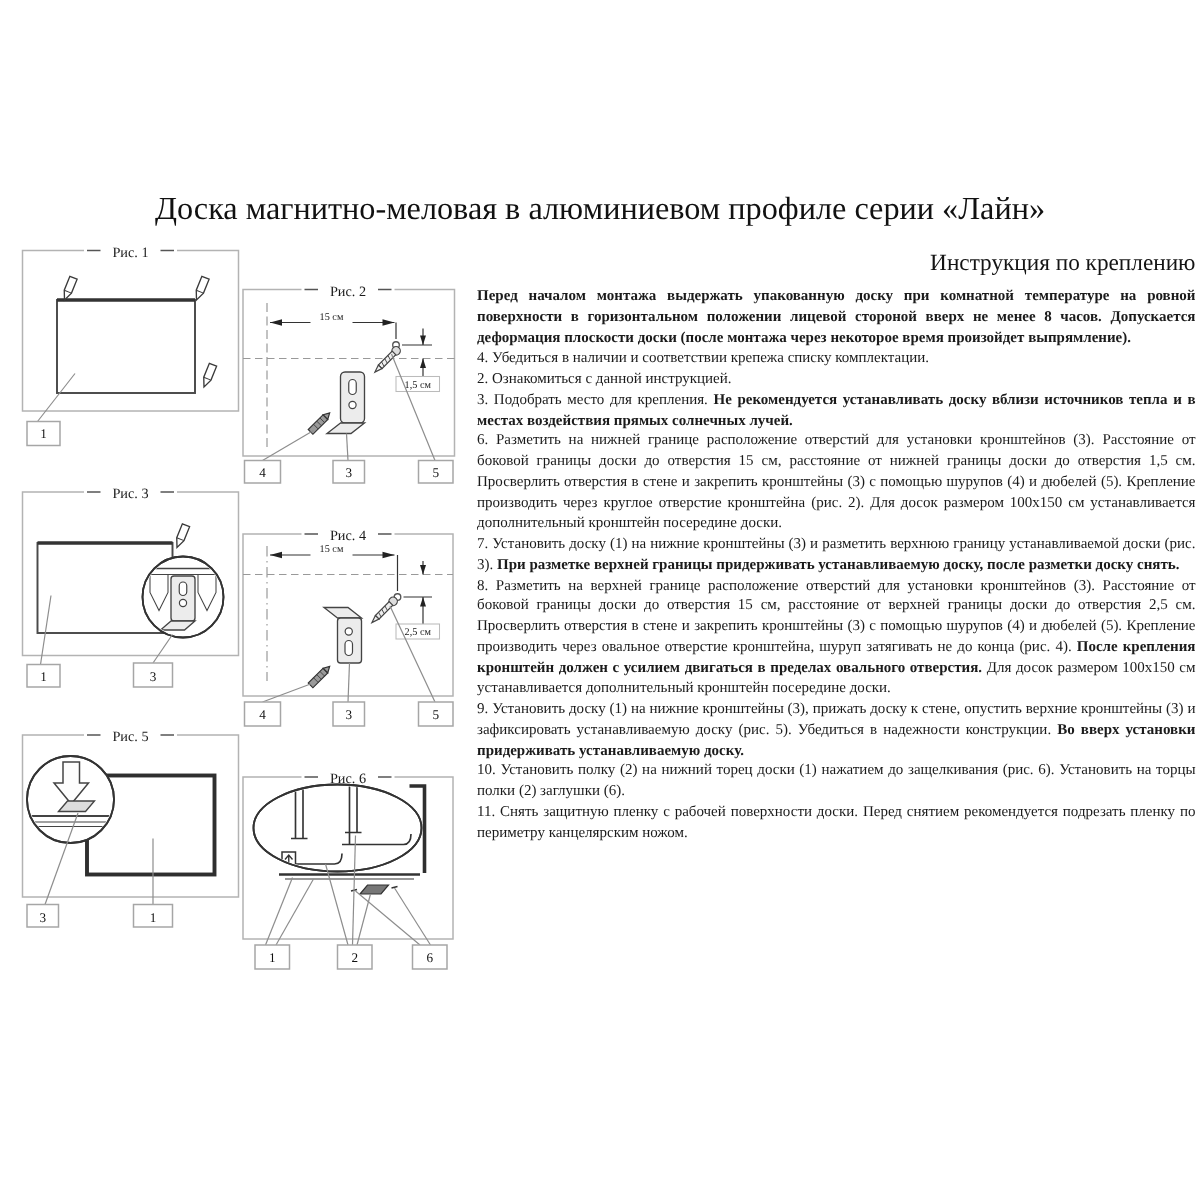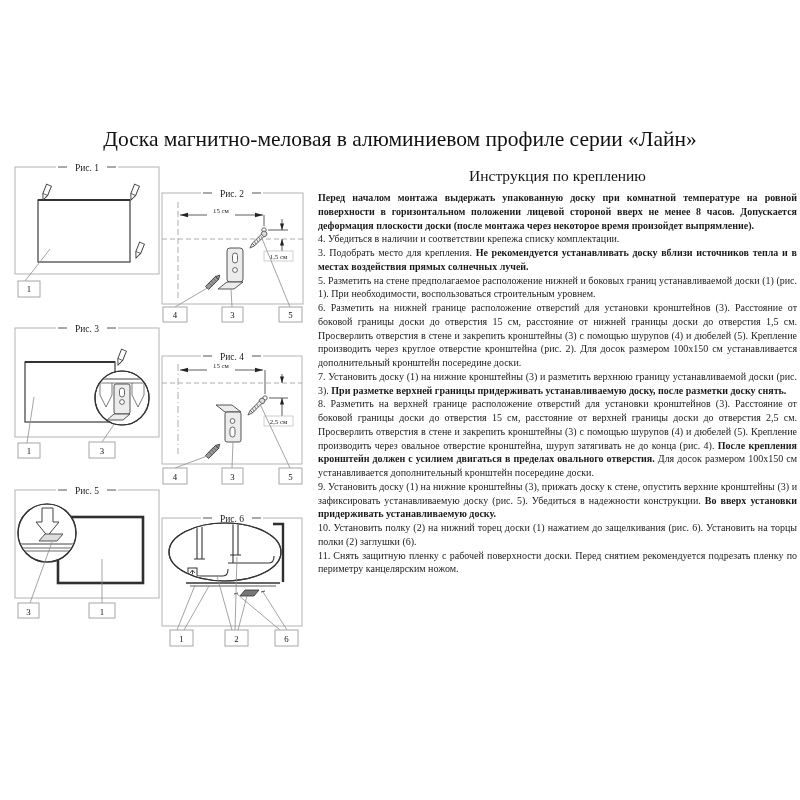--- a/index.html
+++ b/index.html
@@ -1,21 +1,21 @@
 <!DOCTYPE html>
 <html><head>
 <meta charset="utf-8">
 <style>
   html,body{margin:0;padding:0;background:#fff;}
   .page{position:relative;width:800px;height:800px;background:#fff;overflow:hidden;
         font-family:"Liberation Serif",serif;color:#1b1b1b;}
   .main-title{position:absolute;top:127px;left:0;width:100%;margin:0;text-align:center;
         font-size:21.5px;font-weight:400;color:#111;}
   .instructions{position:absolute;left:318px;top:167px;width:479px;}
-  .instructions h2{margin:0 0 6px 0;font-size:15.5px;font-weight:400;text-align:center;color:#141414;}
+  .instructions h2{margin:0 0 6px 0;font-size:15.5px;font-weight:400;text-align:right;color:#141414;}
   .intro{margin:0;font-weight:bold;}
   .intro,.step{font-size:10px;line-height:13.75px;text-align:justify;margin:0;}
   .fig{position:absolute;}
   .fig text{font-family:"Liberation Serif",serif;}
   .frame{fill:none;stroke:#b3b3b3;stroke-width:1;}
   .titledash{stroke:#555;stroke-width:1;}
   .figtitle{font-size:9.5px;fill:#1a1a1a;text-anchor:middle;}
   .dashh{stroke:#999;stroke-width:0.8;stroke-dasharray:5 3;}
   .dashv{stroke:#999;stroke-width:0.8;stroke-dasharray:6 3;}
   .dashdot{stroke:#999;stroke-width:0.8;stroke-dasharray:7 3 1 3;}
@@ -324,22 +324,22 @@
       <rect class="lblbox" x="118" y="118" width="23" height="16"></rect>
       <text class="lbltxt" x="129.5" y="129.5">6</text>
     </g>
   </svg>
 
   <div class="instructions">
     <h2>Инструкция по креплению</h2>
     <p class="intro">Перед началом монтажа выдержать упакованную доску при комнатной температуре на ровной поверхности в горизонтальном положении лицевой стороной вверх не менее 8 часов. Допускается деформация плоскости доски (после монтажа через некоторое время произойдет выпрямление).</p>
     <div>
         <p class="step"><span>4. Убедиться в наличии и соответствии крепежа списку комплектации.</span></p>
+        <p class="step"><span>2. Ознакомиться с данной инструкцией.</span></p>
         <p class="step"><span>3. Подобрать место для крепления. </span><b>Не рекомендуется устанавливать доску вблизи источников тепла и в местах воздействия прямых солнечных лучей.</b></p>
-        <p class="step"><span>5. Разметить на стене предполагаемое расположение нижней и боковых границ устанавливаемой доски (1) (рис. 1). При необходимости, воспользоваться строительным уровнем.</span></p>
         <p class="step"><span>6. Разметить на нижней границе расположение отверстий для установки кронштейнов (3). Расстояние от боковой границы доски до отверстия 15 см, расстояние от нижней границы доски до отверстия 1,5 см. Просверлить отверстия в стене и закрепить кронштейны (3) с помощью шурупов (4) и дюбелей (5). Крепление производить через круглое отверстие кронштейна (рис. 2). Для досок размером 100x150 см устанавливается дополнительный кронштейн посередине доски.</span></p>
         <p class="step"><span>7. Установить доску (1) на нижние кронштейны (3) и разметить верхнюю границу устанавливаемой доски (рис. 3). </span><b>При разметке верхней границы придерживать устанавливаемую доску, после разметки доску снять.</b></p>
         <p class="step"><span>8. Разметить на верхней границе расположение отверстий для установки кронштейнов (3). Расстояние от боковой границы доски до отверстия 15 см, расстояние от верхней границы доски до отверстия 2,5 см. Просверлить отверстия в стене и закрепить кронштейны (3) с помощью шурупов (4) и дюбелей (5). Крепление производить через овальное отверстие кронштейна, шуруп затягивать не до конца (рис. 4). </span><b>После крепления кронштейн должен с усилием двигаться в пределах овального отверстия.</b><span> Для досок размером 100x150 см устанавливается дополнительный кронштейн посередине доски.</span></p>
         <p class="step"><span>9. Установить доску (1) на нижние кронштейны (3), прижать доску к стене, опустить верхние кронштейны (3) и зафиксировать устанавливаемую доску (рис. 5). Убедиться в надежности конструкции. </span><b>Во вверх установки придерживать устанавливаемую доску.</b></p>
         <p class="step"><span>10. Установить полку (2) на нижний торец доски (1) нажатием до защелкивания (рис. 6). Установить на торцы полки (2) заглушки (6).</span></p>
         <p class="step"><span>11. Снять защитную пленку с рабочей поверхности доски. Перед снятием рекомендуется подрезать пленку по периметру канцелярским ножом.</span></p>
       </div>
   </div>
 
 </div>

